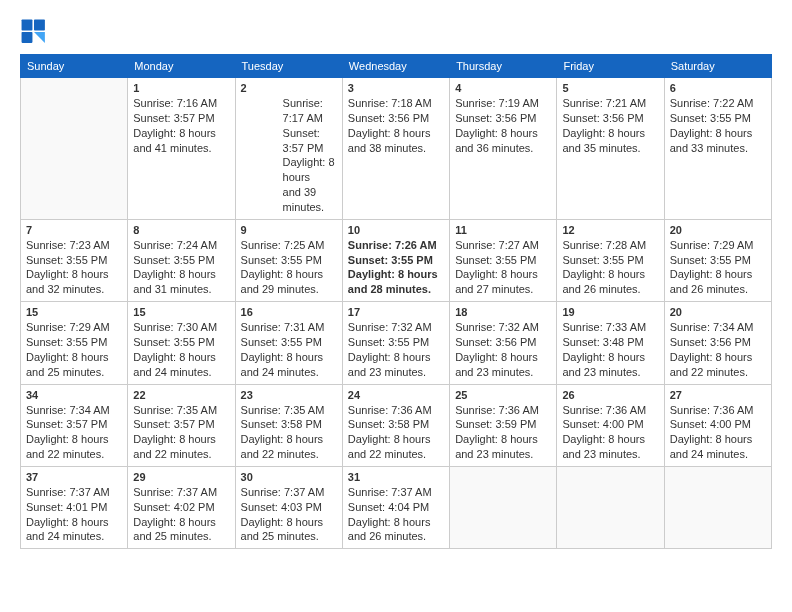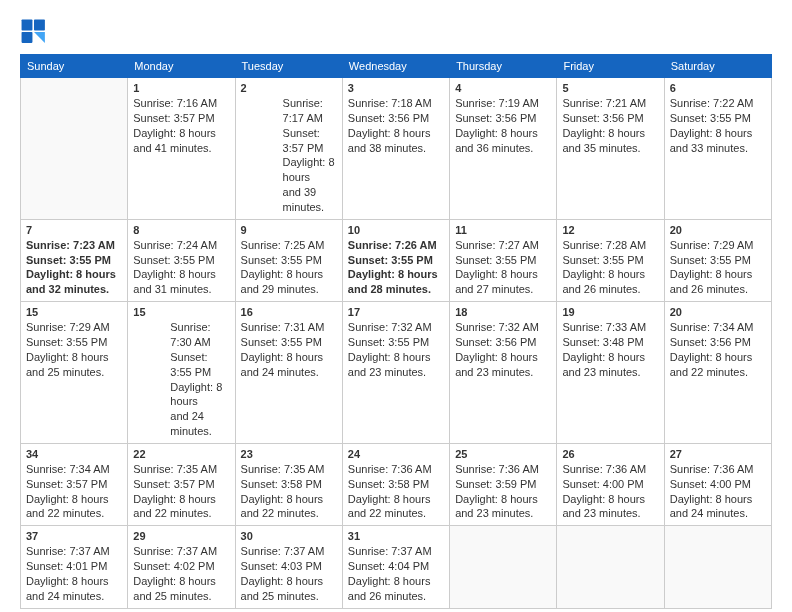--- a/index.html
+++ b/index.html
@@ -172,21 +172,21 @@
             <span class="day-num">6</span>
             <div class="day-info" style="white-space: pre-line;">Sunrise: 7:22 AM
 Sunset: 3:55 PM
 Daylight: 8 hours
 and 33 minutes.</div>
           </td>
         </tr>
         <tr>
           <td>
             <span class="day-num">7</span>
-            <div class="day-info" style="white-space: pre-line; font-weight: bold;">Sunrise: 7:23 AM
+            <div class="day-info" style="white-space: pre-line;">Sunrise: 7:23 AM
 Sunset: 3:55 PM
 Daylight: 8 hours
 and 32 minutes.</div>
           </td>
           <td>
             <span class="day-num">8</span>
             <div class="day-info" style="white-space: pre-line;">Sunrise: 7:24 AM
 Sunset: 3:55 PM
 Daylight: 8 hours
 and 31 minutes.</div>
@@ -230,21 +230,21 @@
         <tr>
           <td>
             <span class="day-num">15</span>
             <div class="day-info" style="white-space: pre-line;">Sunrise: 7:29 AM
 Sunset: 3:55 PM
 Daylight: 8 hours
 and 25 minutes.</div>
           </td>
           <td>
             <span class="day-num">15</span>
-            <div class="day-info" style="white-space: pre-line; margin-left: 37px;">Sunrise: 7:30 AM
+            <div class="day-info" style="white-space: pre-line;">Sunrise: 7:30 AM
 Sunset: 3:55 PM
 Daylight: 8 hours
 and 24 minutes.</div>
           </td>
           <td>
             <span class="day-num">16</span>
             <div class="day-info" style="white-space: pre-line;">Sunrise: 7:31 AM
 Sunset: 3:55 PM
 Daylight: 8 hours
 and 24 minutes.</div>

